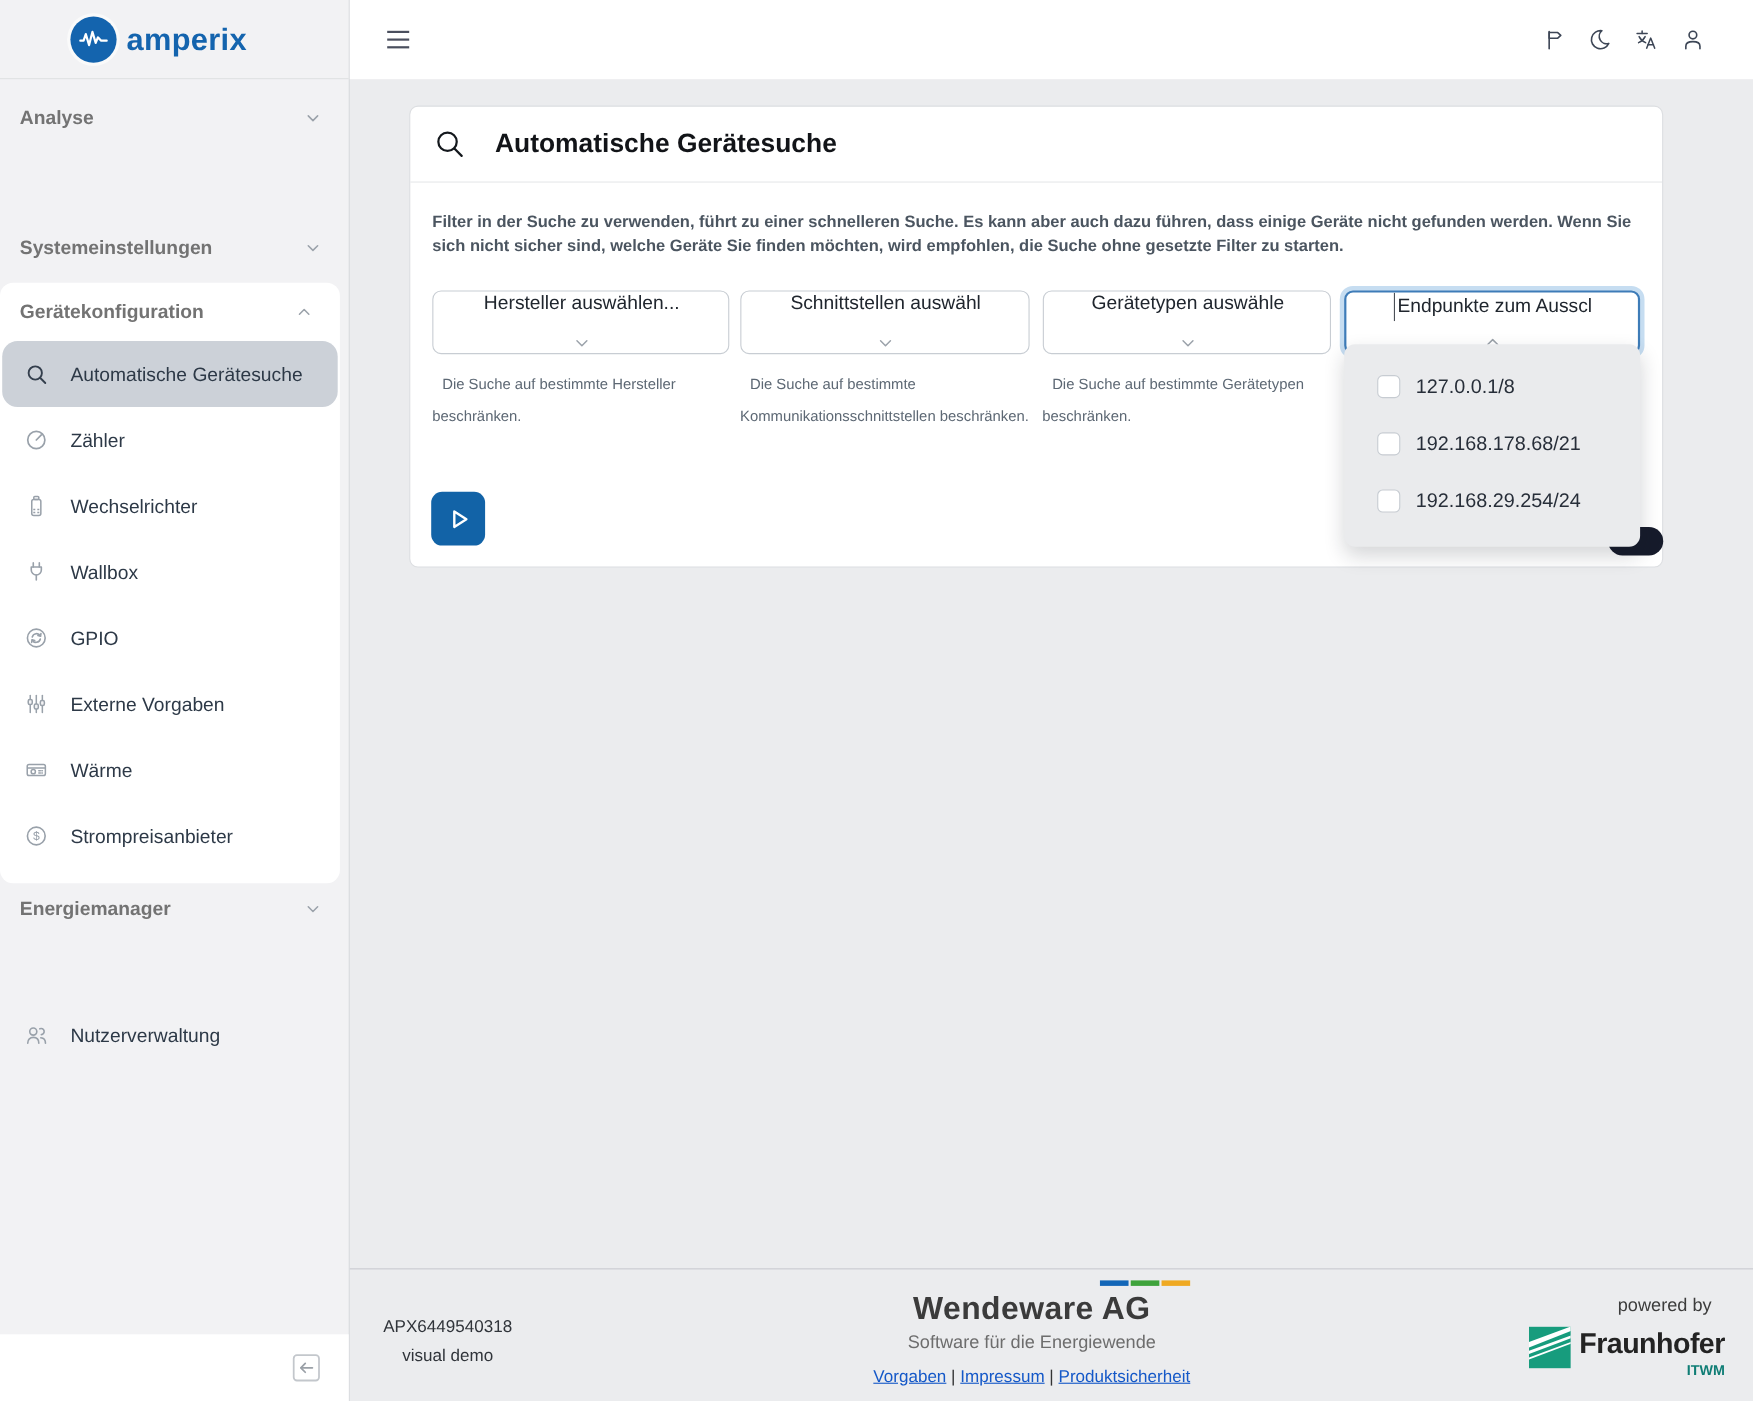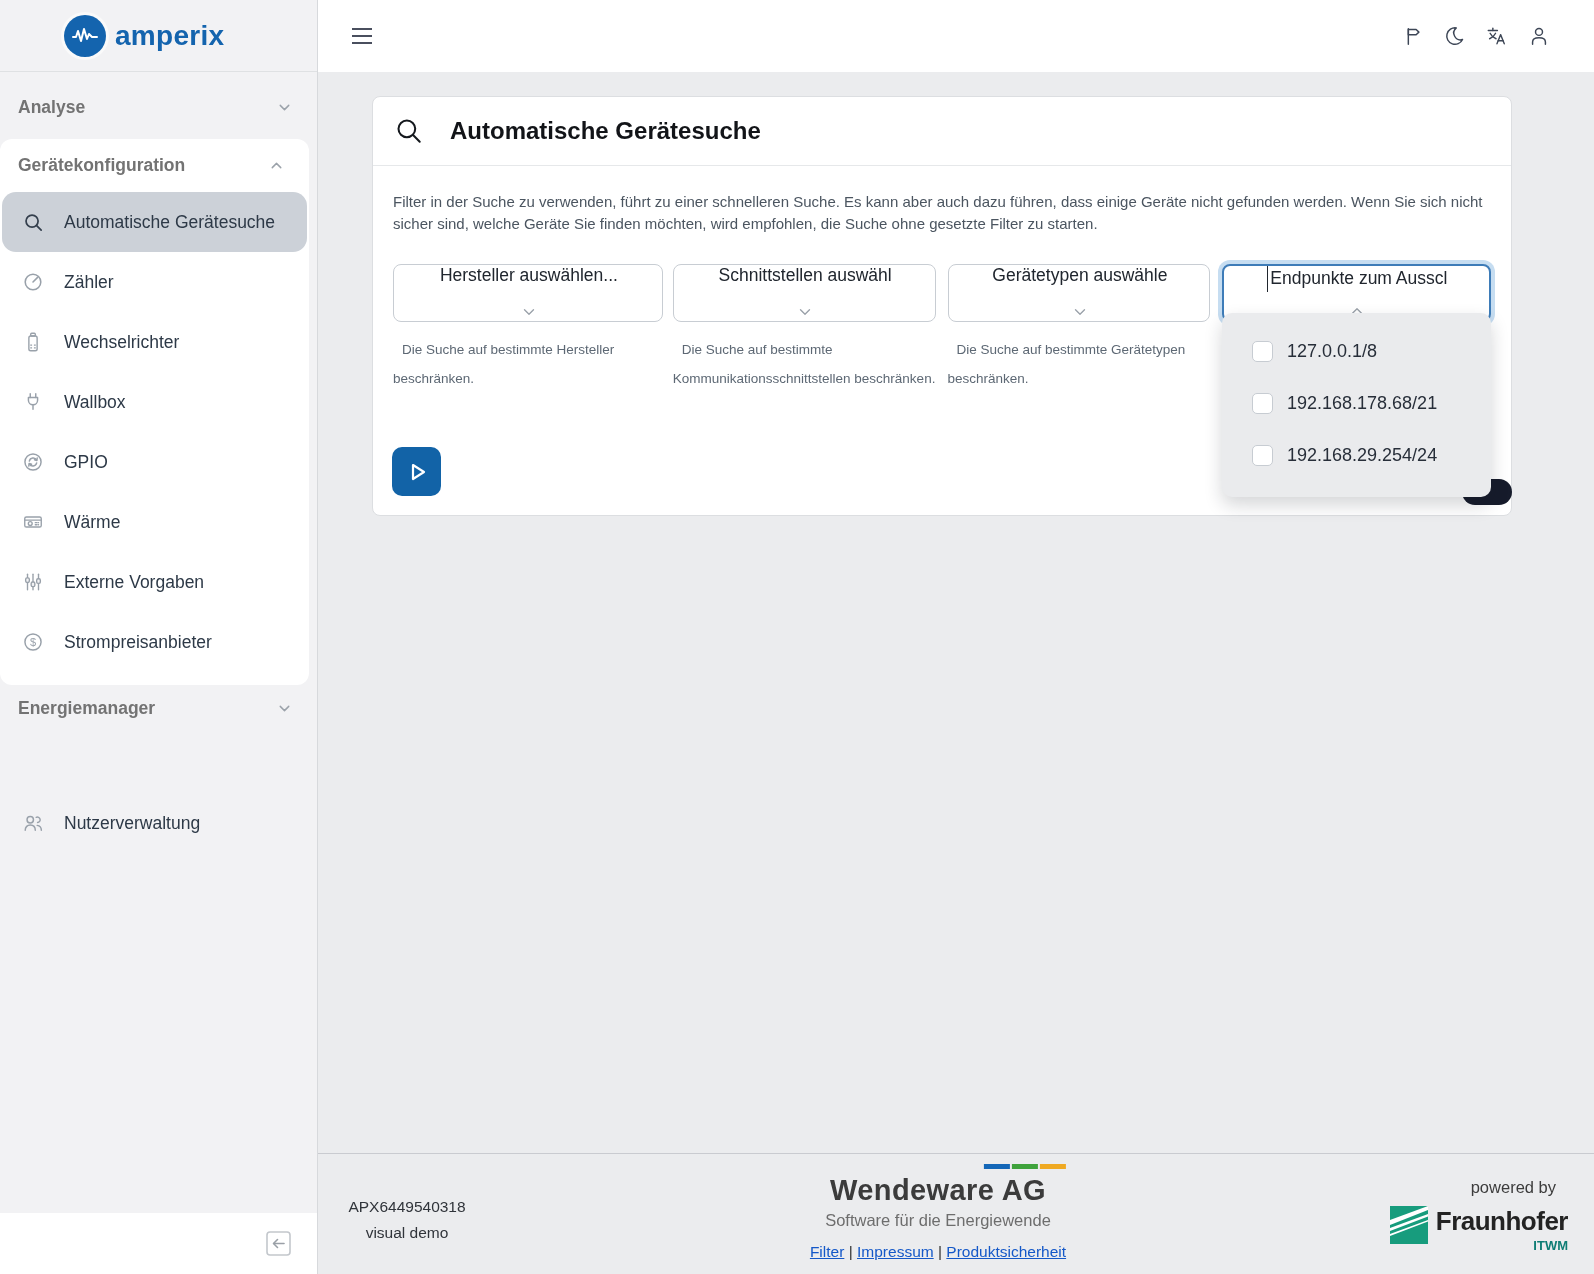--- a/index.html
+++ b/index.html
@@ -41,21 +41,21 @@
   .topbar-icons { display:flex; gap:20px; align-items:center; }
   .tb-icon { cursor:pointer; display:flex; }
 
   
   .card { position:absolute; left:372px; top:96px; width:1140px; height:420px;
           background:#ffffff; border:1px solid #dcdee1; border-radius:8px; }
   .card-header { height:69px; display:flex; align-items:center; gap:26px;
                  padding-left:21px; border-bottom:1px solid #e6e8ea; }
   .card-title { font-size:24px; font-weight:600; color:#121418; }
   .card-body { padding:25px 20px 0 20px; position:relative; }
-  .description { font-size:15px; line-height:22px; color:#4b5560; max-width:1095px; }
+  .description { font-size:15px; line-height:22px; color:#4b5560; max-width:1095px;font-weight:bold; }
   .filters { display:flex; margin-top:29px; }
   .fcol1 { width:270px; margin-right:10px; }
   .fcol2 { width:263px; margin-right:12px; }
   .fcol3 { width:263px; margin-right:12px; }
   .fcol4 { width:269px; }
   .select { height:58px; border:1px solid #c8cdd3; border-radius:8px; background:#fff;
             display:flex; align-items:center; justify-content:space-between;
             padding:0 13px 0 15px; font-size:17.5px; color:#20262e; cursor:pointer;
             white-space:nowrap; overflow:hidden;flex-direction:column; }
   .select .ph { overflow:hidden; }
@@ -119,20 +119,28 @@
 
     <div class="section-header sh-analyse">
       <span>Analyse</span>
       <span>
         <svg width="17" height="17" viewBox="0 0 24 24">
             <polyline points="6,9 12,15 18,9" fill="none" stroke="#9ba2aa" stroke-width="2" stroke-linecap="round" stroke-linejoin="round"></polyline>
           </svg>
       </span>
     </div>
 
+    <div class="section-header sh-system">
+      <span>Systemeinstellungen</span>
+      <span>
+        <svg width="17" height="17" viewBox="0 0 24 24">
+            <polyline points="6,9 12,15 18,9" fill="none" stroke="#9ba2aa" stroke-width="2" stroke-linecap="round" stroke-linejoin="round"></polyline>
+          </svg>
+      </span>
+    </div>
 
     <div class="group-card">
       <div class="section-header">
         <span>Gerätekonfiguration</span>
         <span>
           <svg width="17" height="17" viewBox="0 0 24 24">
               <polyline points="6,15 12,9 18,15" fill="none" stroke="#9ba2aa" stroke-width="2" stroke-linecap="round" stroke-linejoin="round"></polyline>
             </svg>
         </span>
       </div>
@@ -185,47 +193,47 @@
         <span class="ico">
           <svg width="22" height="22" viewBox="0 0 24 24" fill="none" stroke="#99a1aa" stroke-width="1.6" stroke-linecap="round" stroke-linejoin="round">
               <circle cx="12" cy="12" r="8.8"></circle>
               <path d="M8 11 a4.3 4.3 0 0 1 8 -1"></path>
               <polyline points="16.6,7.6 16.2,10.3 13.6,9.6"></polyline>
               <path d="M16 13 a4.3 4.3 0 0 1 -8 1"></path>
               <polyline points="7.4,16.4 7.8,13.7 10.4,14.4"></polyline>
             </svg>
         </span>
         <span>GPIO</span>
-      </div>
-
-      <div class="side-item">
-        <span class="ico">
-          <svg width="22" height="22" viewBox="0 0 24 24" fill="none" stroke="#99a1aa" stroke-width="1.5" stroke-linecap="round">
-              <rect x="3" y="6.5" width="18" height="11" rx="1.8"></rect>
-              <line x1="3.5" y1="10" x2="20.5" y2="10"></line>
-              <circle cx="9" cy="13.7" r="2.1"></circle>
-              <line x1="14.5" y1="12.7" x2="18" y2="12.7" stroke-dasharray="1.5 1.5"></line>
-              <line x1="14.5" y1="15" x2="18" y2="15" stroke-dasharray="1.5 1.5"></line>
-            </svg>
-        </span>
-        <span>Wärme</span>
       </div>
 
       <div class="side-item">
         <span class="ico">
           <svg width="22" height="22" viewBox="0 0 24 24" fill="none" stroke="#99a1aa" stroke-width="1.5" stroke-linecap="round">
               <line x1="6" y1="3.5" x2="6" y2="20.5"></line>
               <line x1="12" y1="3.5" x2="12" y2="20.5"></line>
               <line x1="18" y1="3.5" x2="18" y2="20.5"></line>
               <rect x="4" y="7.5" width="4" height="5" rx="1.5" fill="#f2f2f4"></rect>
               <rect x="10" y="12" width="4" height="5" rx="1.5" fill="#f2f2f4"></rect>
               <rect x="16" y="8.5" width="4" height="5" rx="1.5" fill="#f2f2f4"></rect>
             </svg>
         </span>
         <span>Externe Vorgaben</span>
+      </div>
+
+      <div class="side-item">
+        <span class="ico">
+          <svg width="22" height="22" viewBox="0 0 24 24" fill="none" stroke="#99a1aa" stroke-width="1.5" stroke-linecap="round">
+              <rect x="3" y="6.5" width="18" height="11" rx="1.8"></rect>
+              <line x1="3.5" y1="10" x2="20.5" y2="10"></line>
+              <circle cx="9" cy="13.7" r="2.1"></circle>
+              <line x1="14.5" y1="12.7" x2="18" y2="12.7" stroke-dasharray="1.5 1.5"></line>
+              <line x1="14.5" y1="15" x2="18" y2="15" stroke-dasharray="1.5 1.5"></line>
+            </svg>
+        </span>
+        <span>Wärme</span>
       </div>
 
       <div class="side-item">
         <span class="ico">
           <svg width="22" height="22" viewBox="0 0 24 24">
               <circle cx="12" cy="12" r="8.8" fill="none" stroke="#99a1aa" stroke-width="1.6"></circle>
               <text x="12" y="16.2" text-anchor="middle" font-size="12" font-family="Liberation Sans, sans-serif" fill="#99a1aa">$</text>
             </svg>
         </span>
         <span>Strompreisanbieter</span>
@@ -397,21 +405,21 @@
 
     <div class="footer-center">
       <div class="bar-row">
         <span class="bar-blue"></span>
           <span class="bar-green"></span>
           <span class="bar-yellow"></span>
       </div>
       <div class="company">Wendeware AG</div>
       <div class="tagline">Software für die Energiewende</div>
       <div class="links-row">
-        <a href="#">Filter</a>
+        <a href="#">Vorgaben</a>
         <span>|</span>
         <a href="#">Impressum</a>
         <span>|</span>
         <a href="#">Produktsicherheit</a>
       </div>
     </div>
 
     <div class="footer-right">
       <div class="powered">powered by</div>
       <div class="fh-row">

